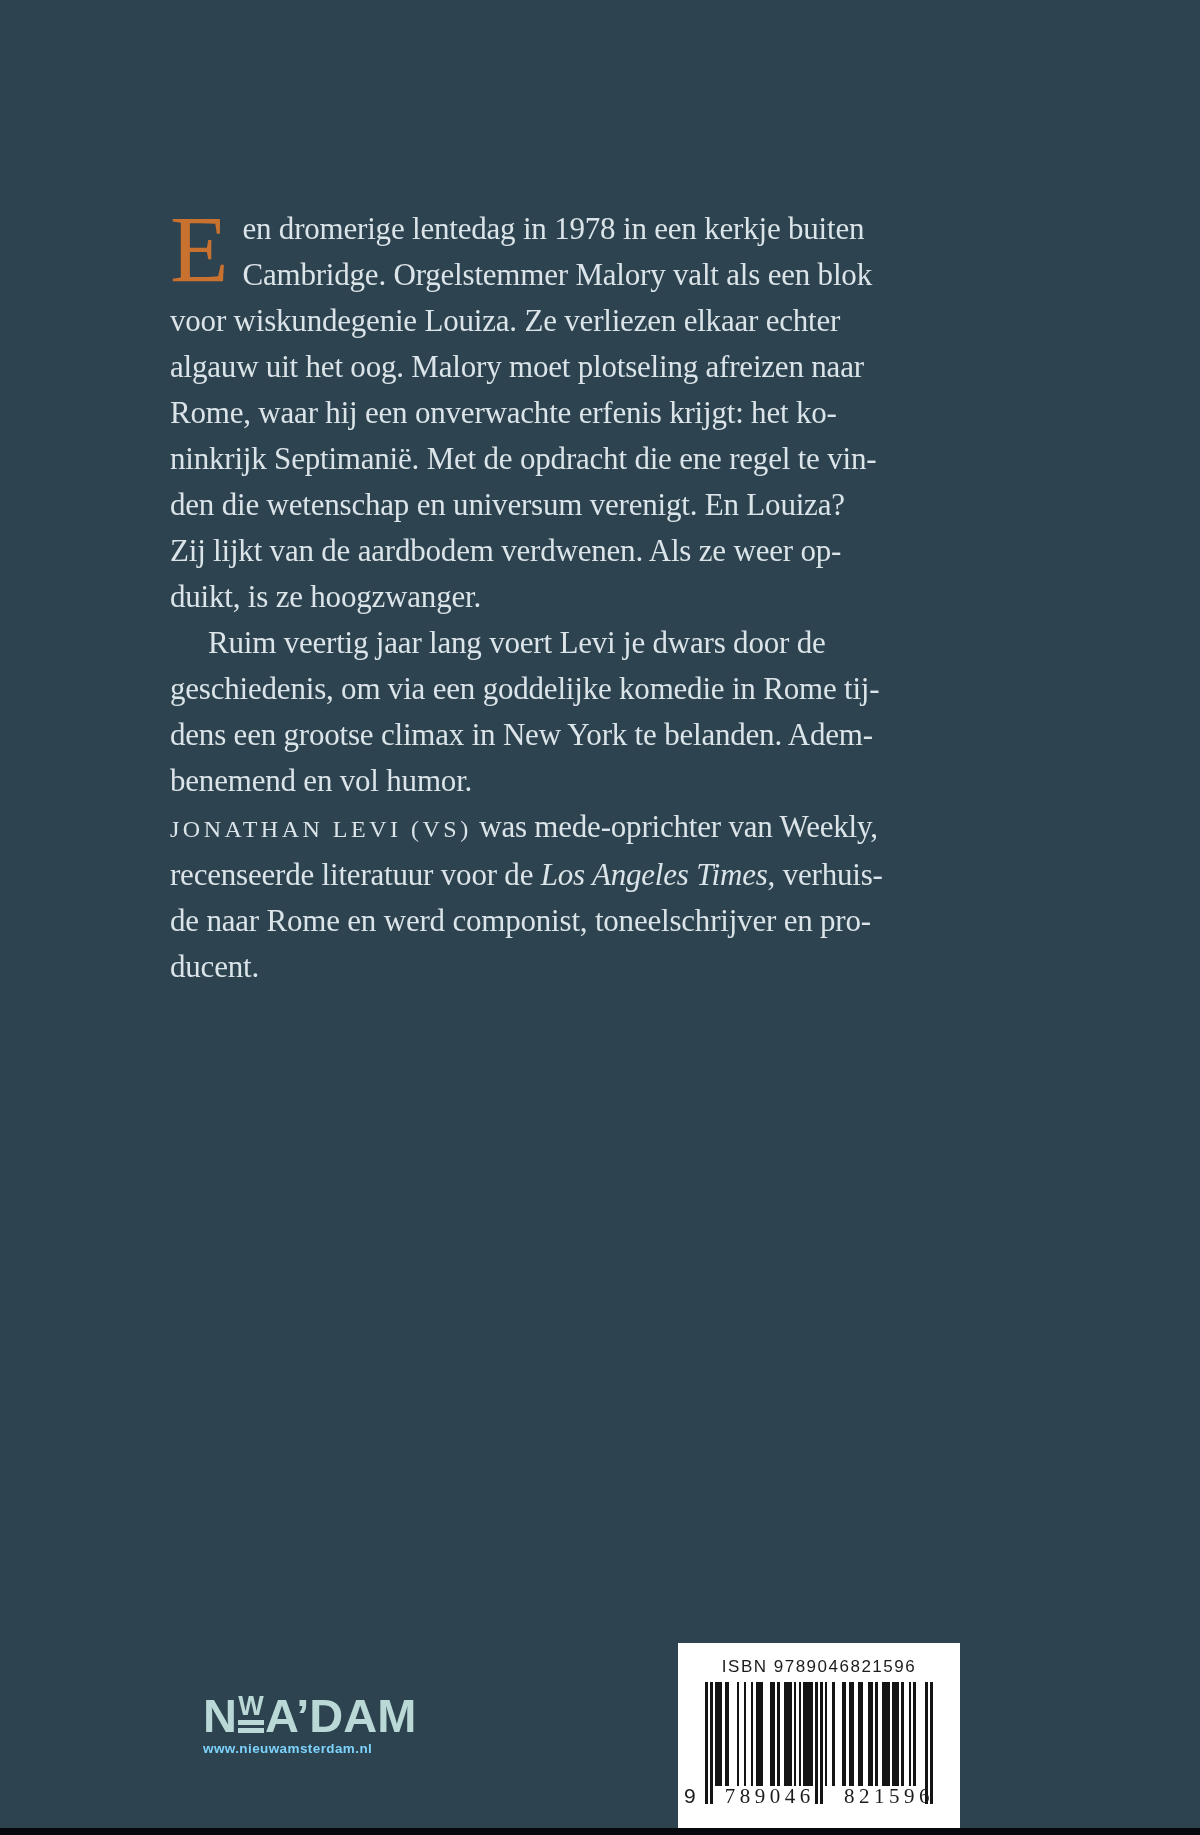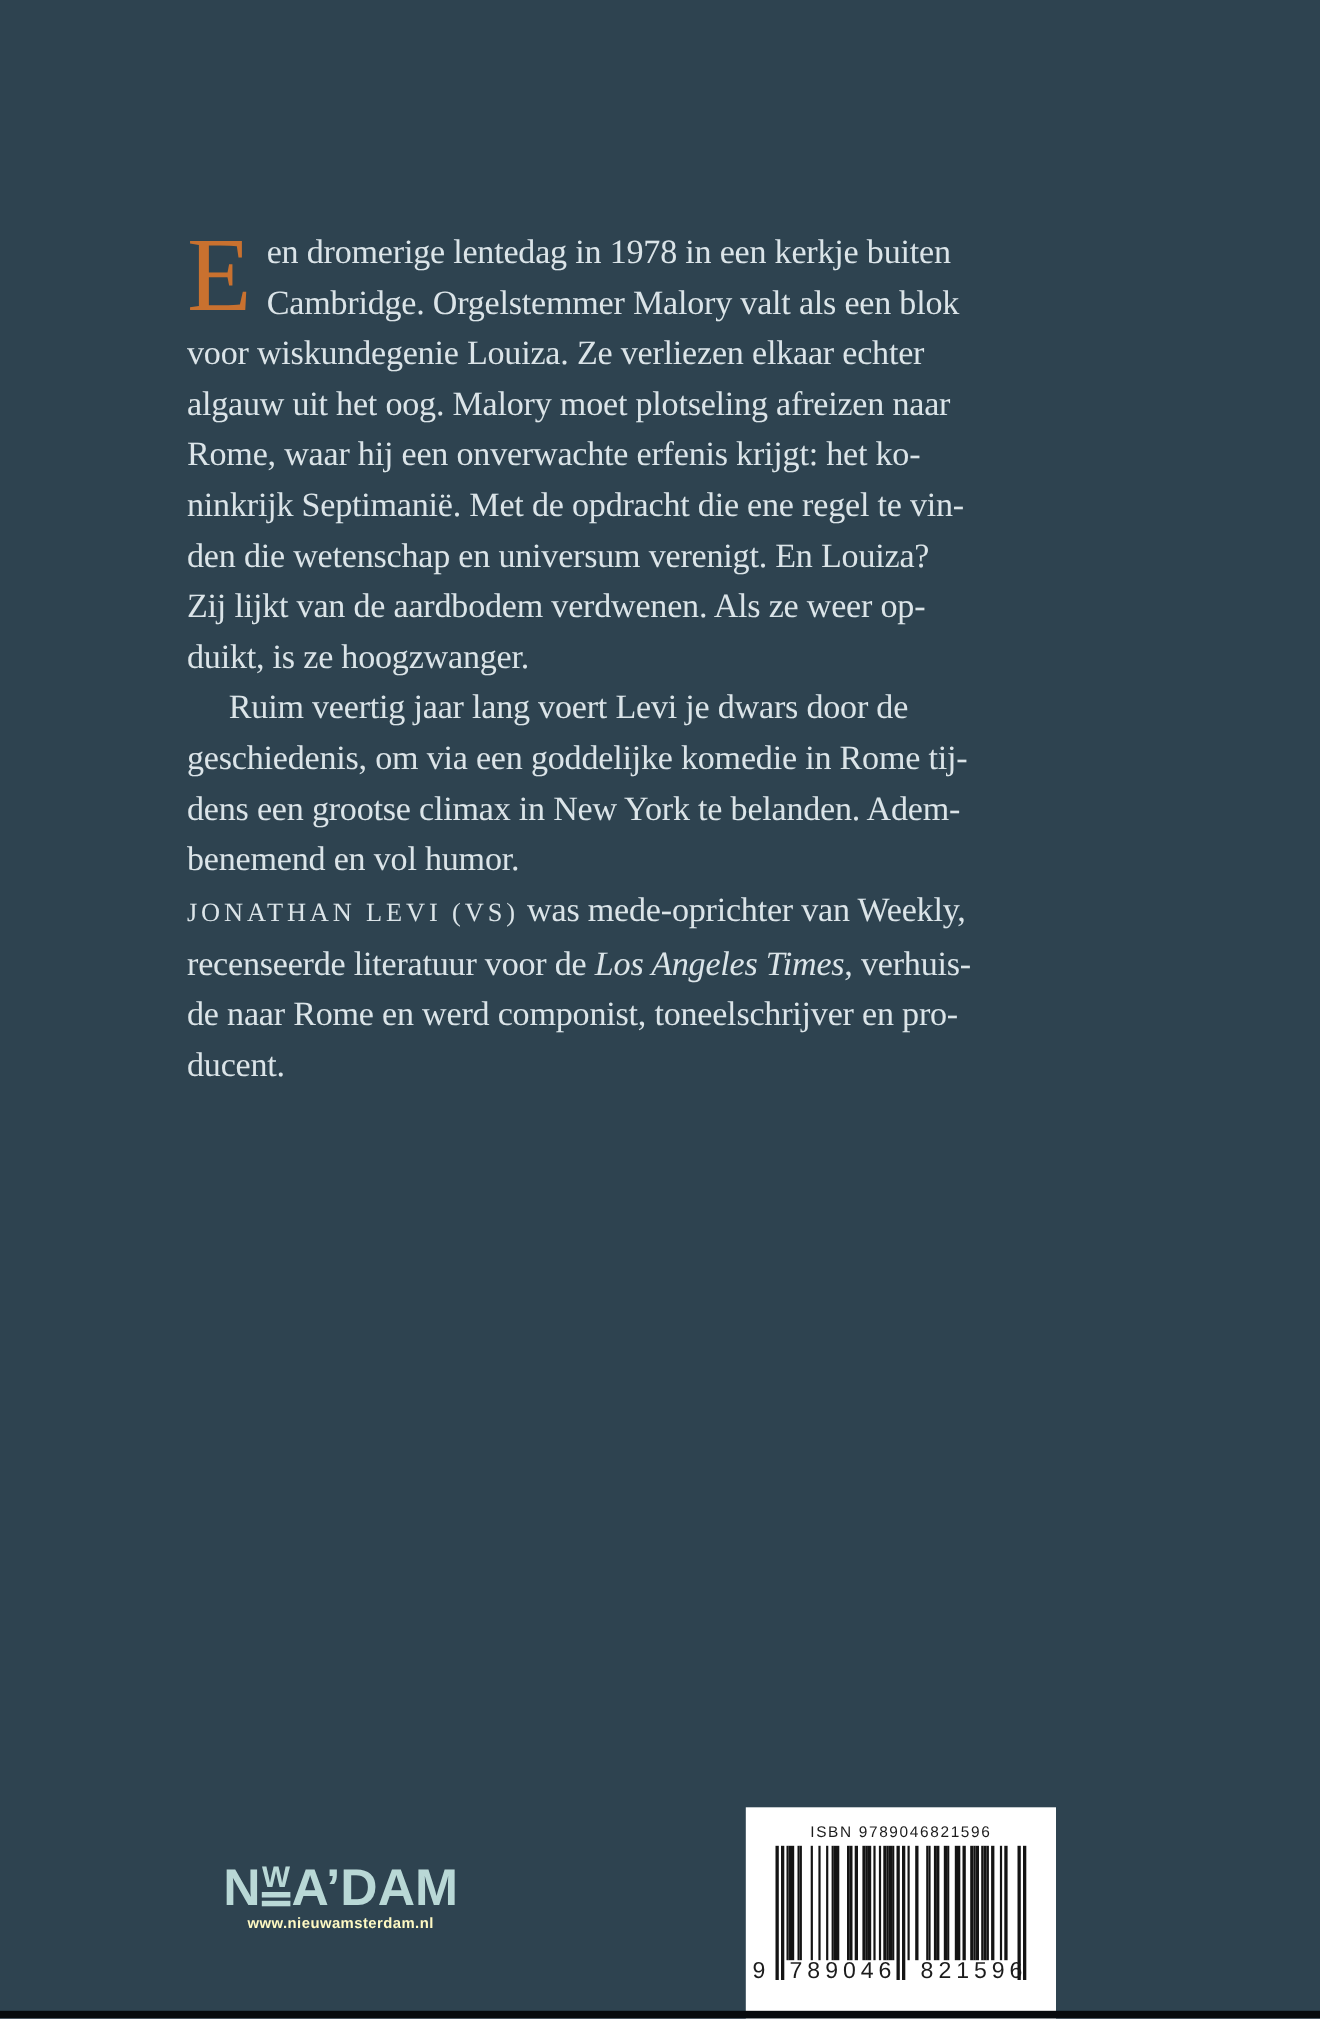--- a/index.html
+++ b/index.html
@@ -52,47 +52,47 @@
   }
   .wstack {
     display:inline-flex; flex-direction:column; align-items:center;
     margin:0 1px; padding-top:2px;
   }
   .wstack .w { font-size:27px; line-height:21px; font-weight:700; letter-spacing:0; }
   .wstack .wbar { width:26px; height:5px; background:#b9d8d6; margin-top:3px; }
   .logo-url {
     font-family:"Liberation Sans","DejaVu Sans",sans-serif;
     font-weight:700; font-size:13.5px; letter-spacing:0.4px;
-    color:#fef9c3; margin-top:3px;text-align:center;
+    color:#7dd3fc; margin-top:3px;
   }
 
   
   .barcode-box {
     position:absolute; left:678px; top:1643px; width:282px; height:200px;
     background:#ffffff;
     font-family:"Liberation Sans","DejaVu Sans",sans-serif;
     color:#1c1c1c;
   }
   .isbn-line {
-    text-align:center; font-size:14px; letter-spacing:1.5px;
+    text-align:center; font-size:17px; letter-spacing:1.5px;
     padding-top:14px;
   }
   .bars {
     display:flex; align-items:flex-start; justify-content:center;
     margin-top:5px; height:122px;
   }
   .bar { width:2.4px; height:104px; background:transparent; flex:none; }
   .bar.on { background:#141414; }
   .bar.guard { height:122px; }
   .bc-digits {
     display:flex; justify-content:space-between;
     margin-top:-20px; padding:0 26px 0 6px;
     font-size:21px;
   }
-  .bc-digits .grp { letter-spacing:4.5px; }
+  .bc-digits .grp { letter-spacing:4.5px;font-family:Liberation Serif, serif; }
 
   .bottom-edge {
     position:absolute; left:0; right:0; bottom:0; height:7px;
     background:#070a0d;
   }
 </style>
 </head>
 <body>
 
 <div class="page">

